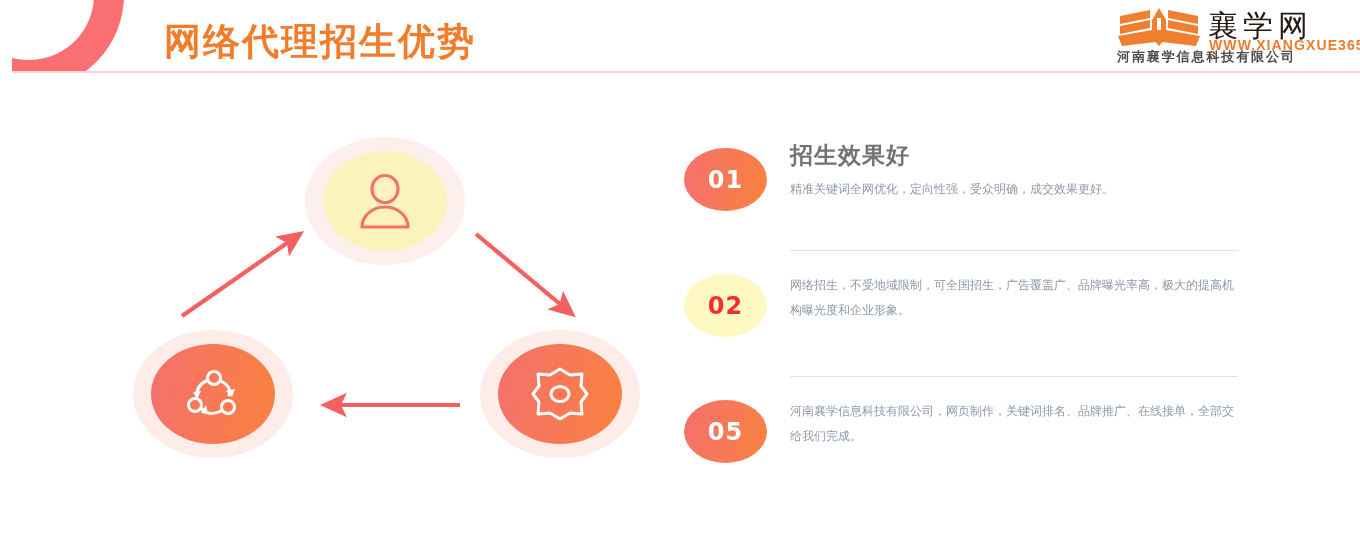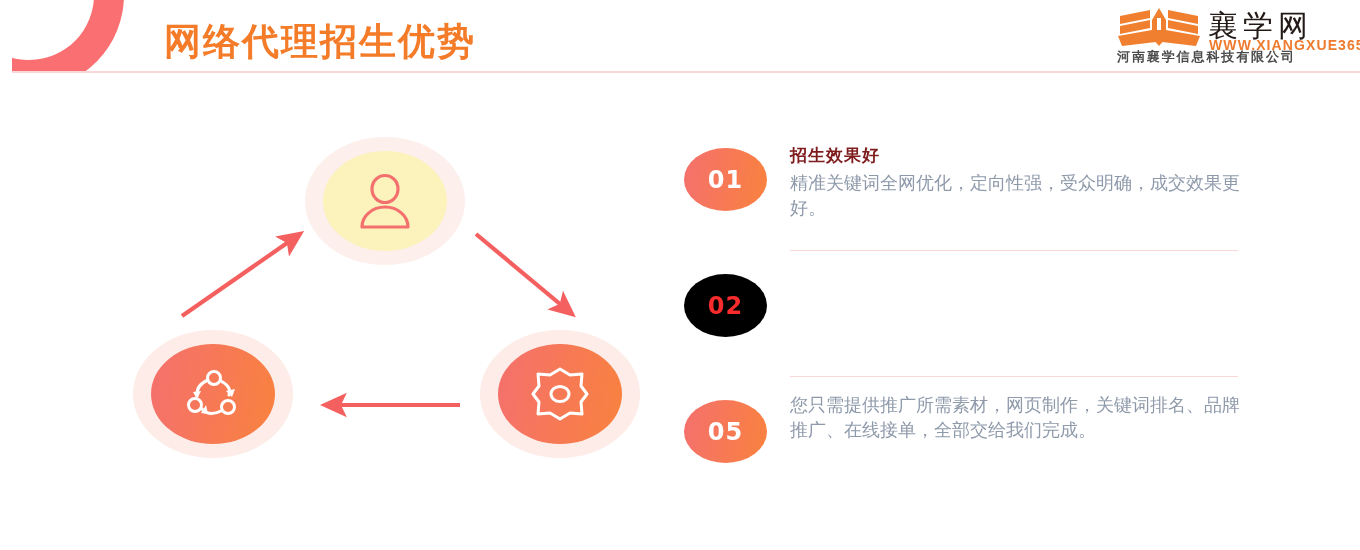--- a/index.html
+++ b/index.html
@@ -136,28 +136,29 @@
   .adv-badge {
     position:absolute; left:0px; top:8px;
     width:83px; height:63px;
     border-radius:50%;
     display:flex; align-items:center; justify-content:center;
     font-size:24px; font-weight:bold; letter-spacing:1px;
     font-family:"DejaVu Sans","Liberation Sans",sans-serif;
   }
   .adv-body { position:absolute; left:106px; top:0px; width:452px; }
   .adv-title {
-    font-size:17px; font-weight:bold;
+    font-size:23px; font-weight:bold;
     letter-spacing:1px;
-    color:#7f1d1d;
+    color:#737373;
     font-family:"DejaVu Sans","Liberation Sans",sans-serif;
     line-height:30px;
   }
   .adv-desc {
-    font-size:18px;
+    margin-top:7px;
+    font-size:12px;
     line-height:25px;
     color:#8E99AA;
     font-family:"DejaVu Sans","Liberation Sans",sans-serif;
   }
   .adv-divider {
     position:absolute; left:106px; top:110px;
     width:448px; height:1px;
     background:#FBD8D8;
   }
 </style>
@@ -248,28 +249,29 @@
     <div class="adv-item" id="adv-0">
       <div class="adv-badge" style="background:linear-gradient(100deg,#F4706E 0%,#F9823E 100%);color:#FFFFFF;">01</div>
       <div class="adv-body">
         <div class="adv-title">招生效果好</div>
         <div class="adv-desc">精准关键词全网优化，定向性强，受众明确，成交效果更好。</div>
       </div>
       <div class="adv-divider"></div>
     </div>
 
     <div class="adv-item" id="adv-1">
-      <div class="adv-badge" style="background:#000000;color:#F82C2C;">02</div>
+      <div class="adv-badge" style="background:#fef9c3;color:#F82C2C;">02</div>
       <div class="adv-body">
+        <div class="adv-desc">网络招生，不受地域限制，可全国招生，广告覆盖广、品牌曝光率高，极大的提高机构曝光度和企业形象。</div>
       </div>
       <div class="adv-divider"></div>
     </div>
 
     <div class="adv-item" id="adv-2">
       <div class="adv-badge" style="background:linear-gradient(100deg,#F4706E 0%,#F9823E 100%);color:#FFFFFF;">05</div>
       <div class="adv-body">
-        <div class="adv-desc">您只需提供推广所需素材，网页制作，关键词排名、品牌推广、在线接单，全部交给我们完成。</div>
+        <div class="adv-desc">河南襄学信息科技有限公司，网页制作，关键词排名、品牌推广、在线接单，全部交给我们完成。</div>
       </div>
 
     </div>
 
   </div>
 </div>
 
 </body></html>

